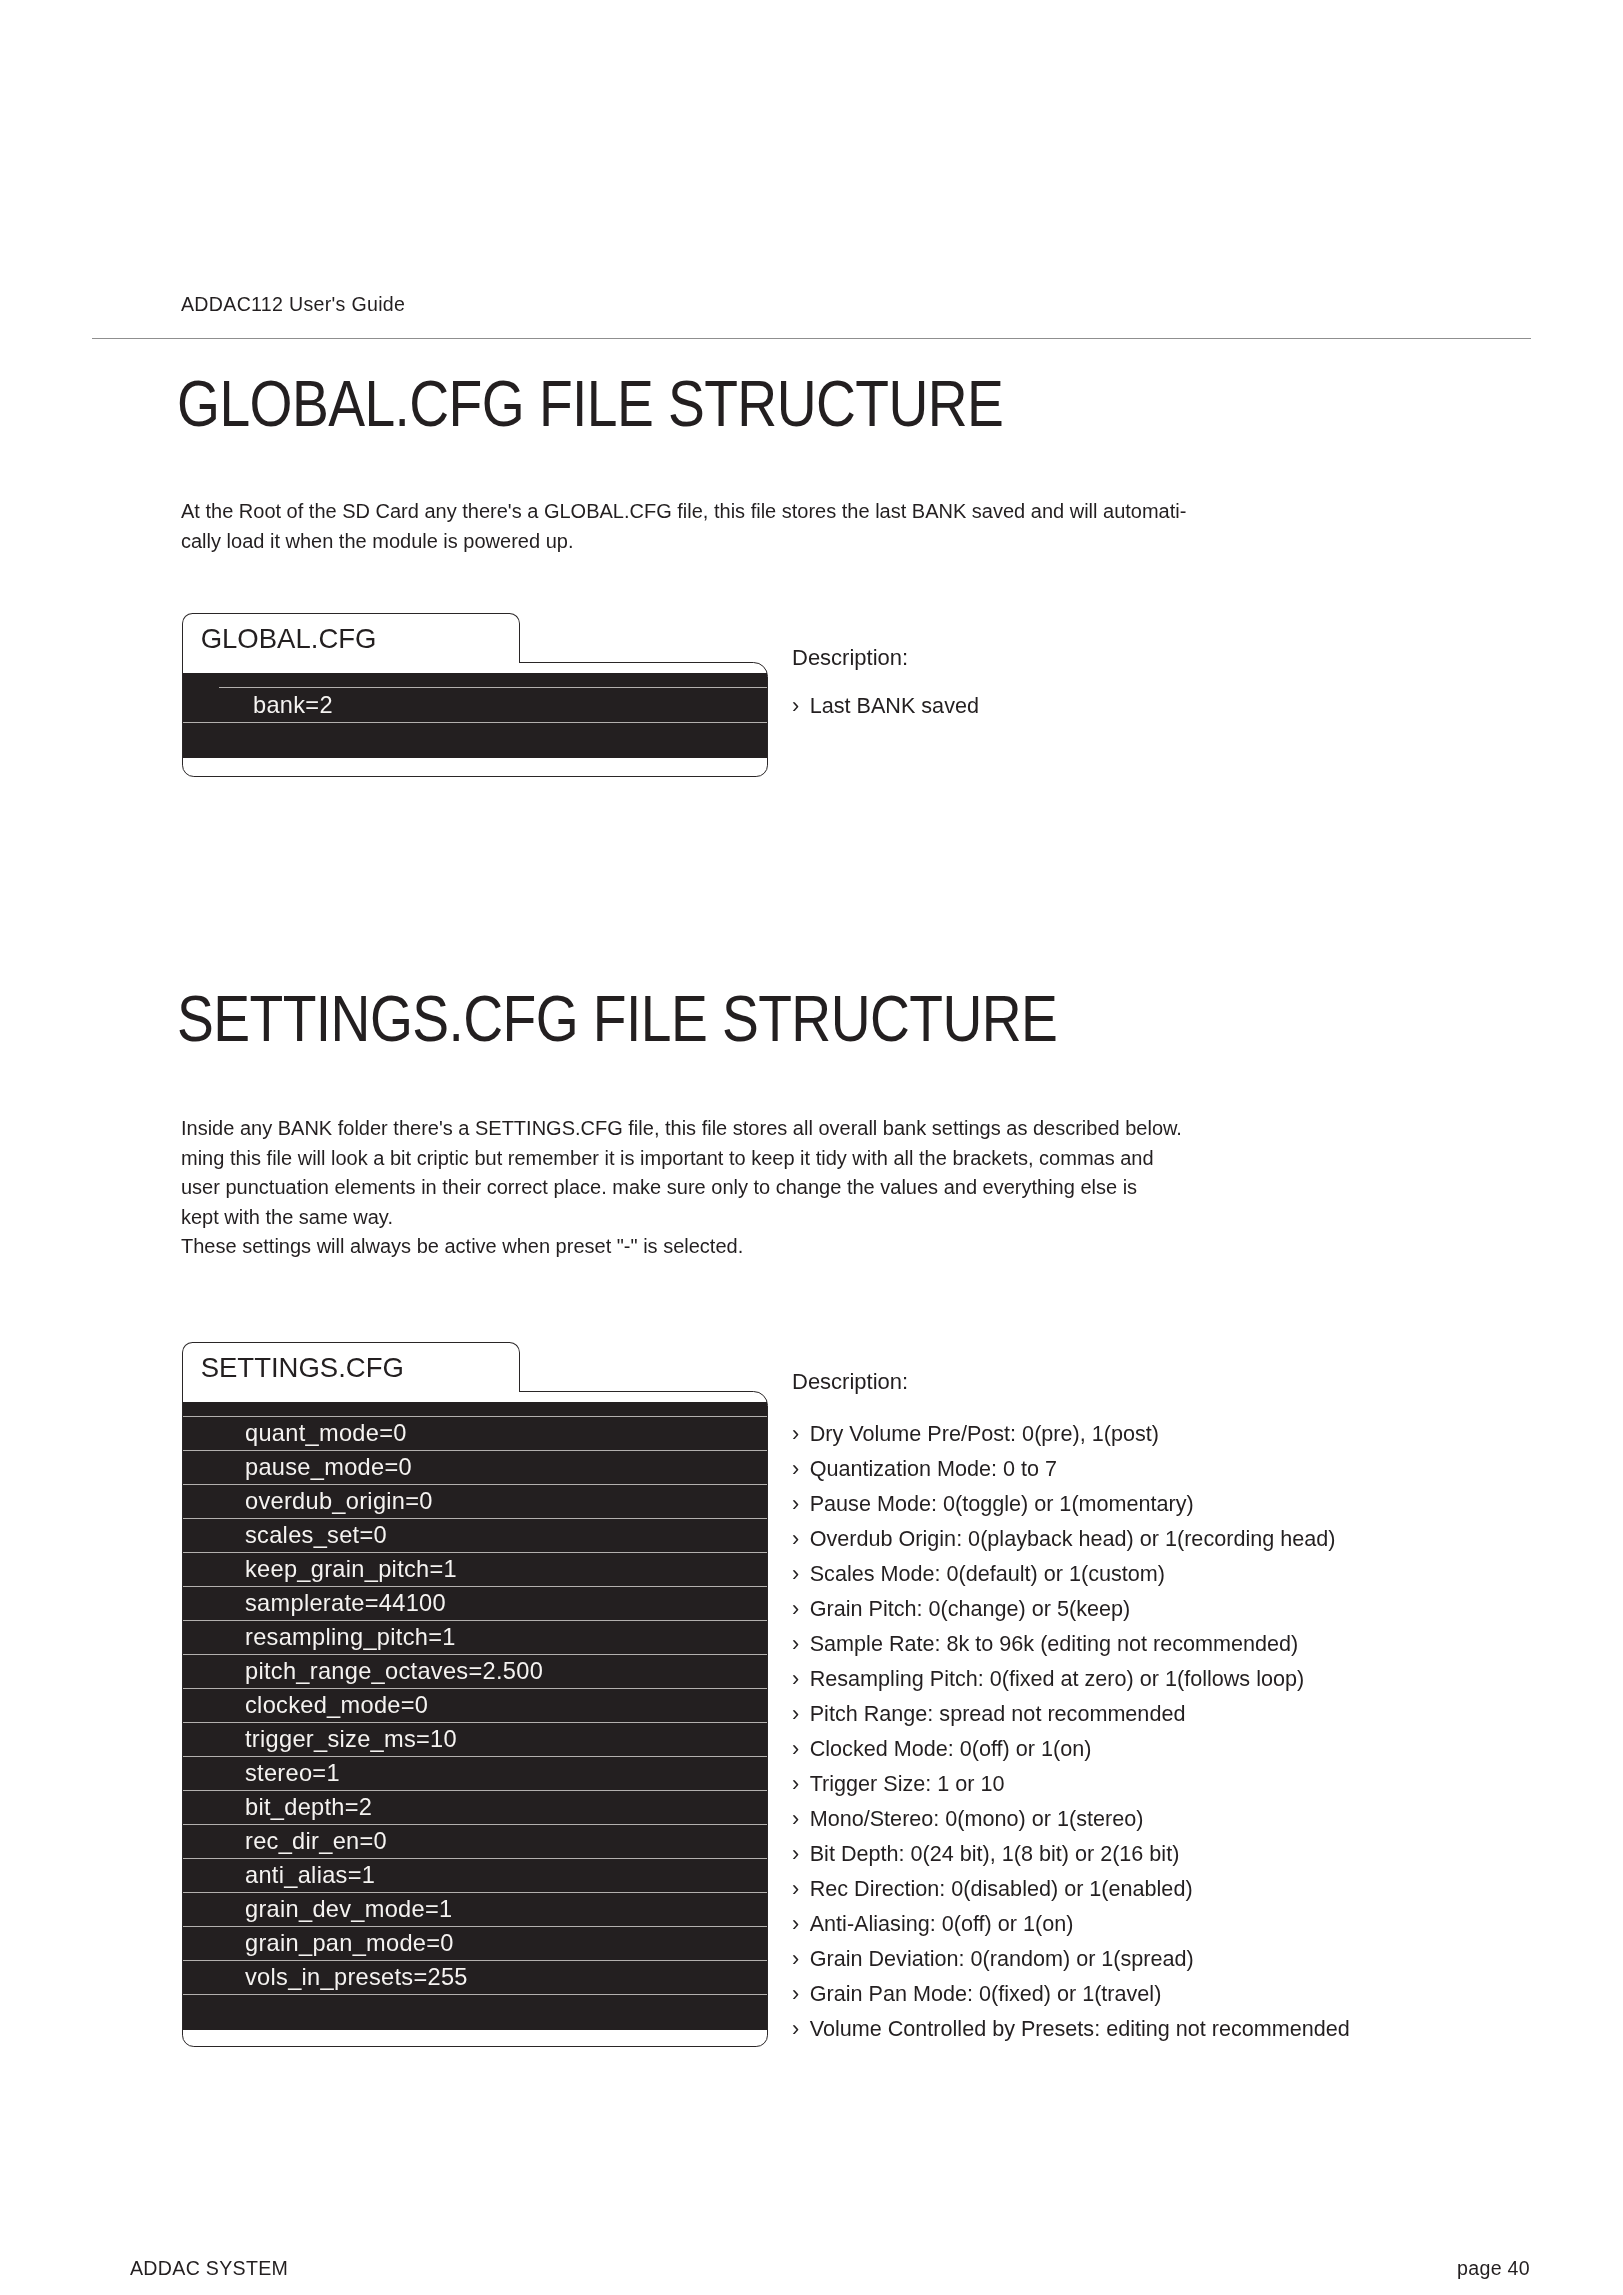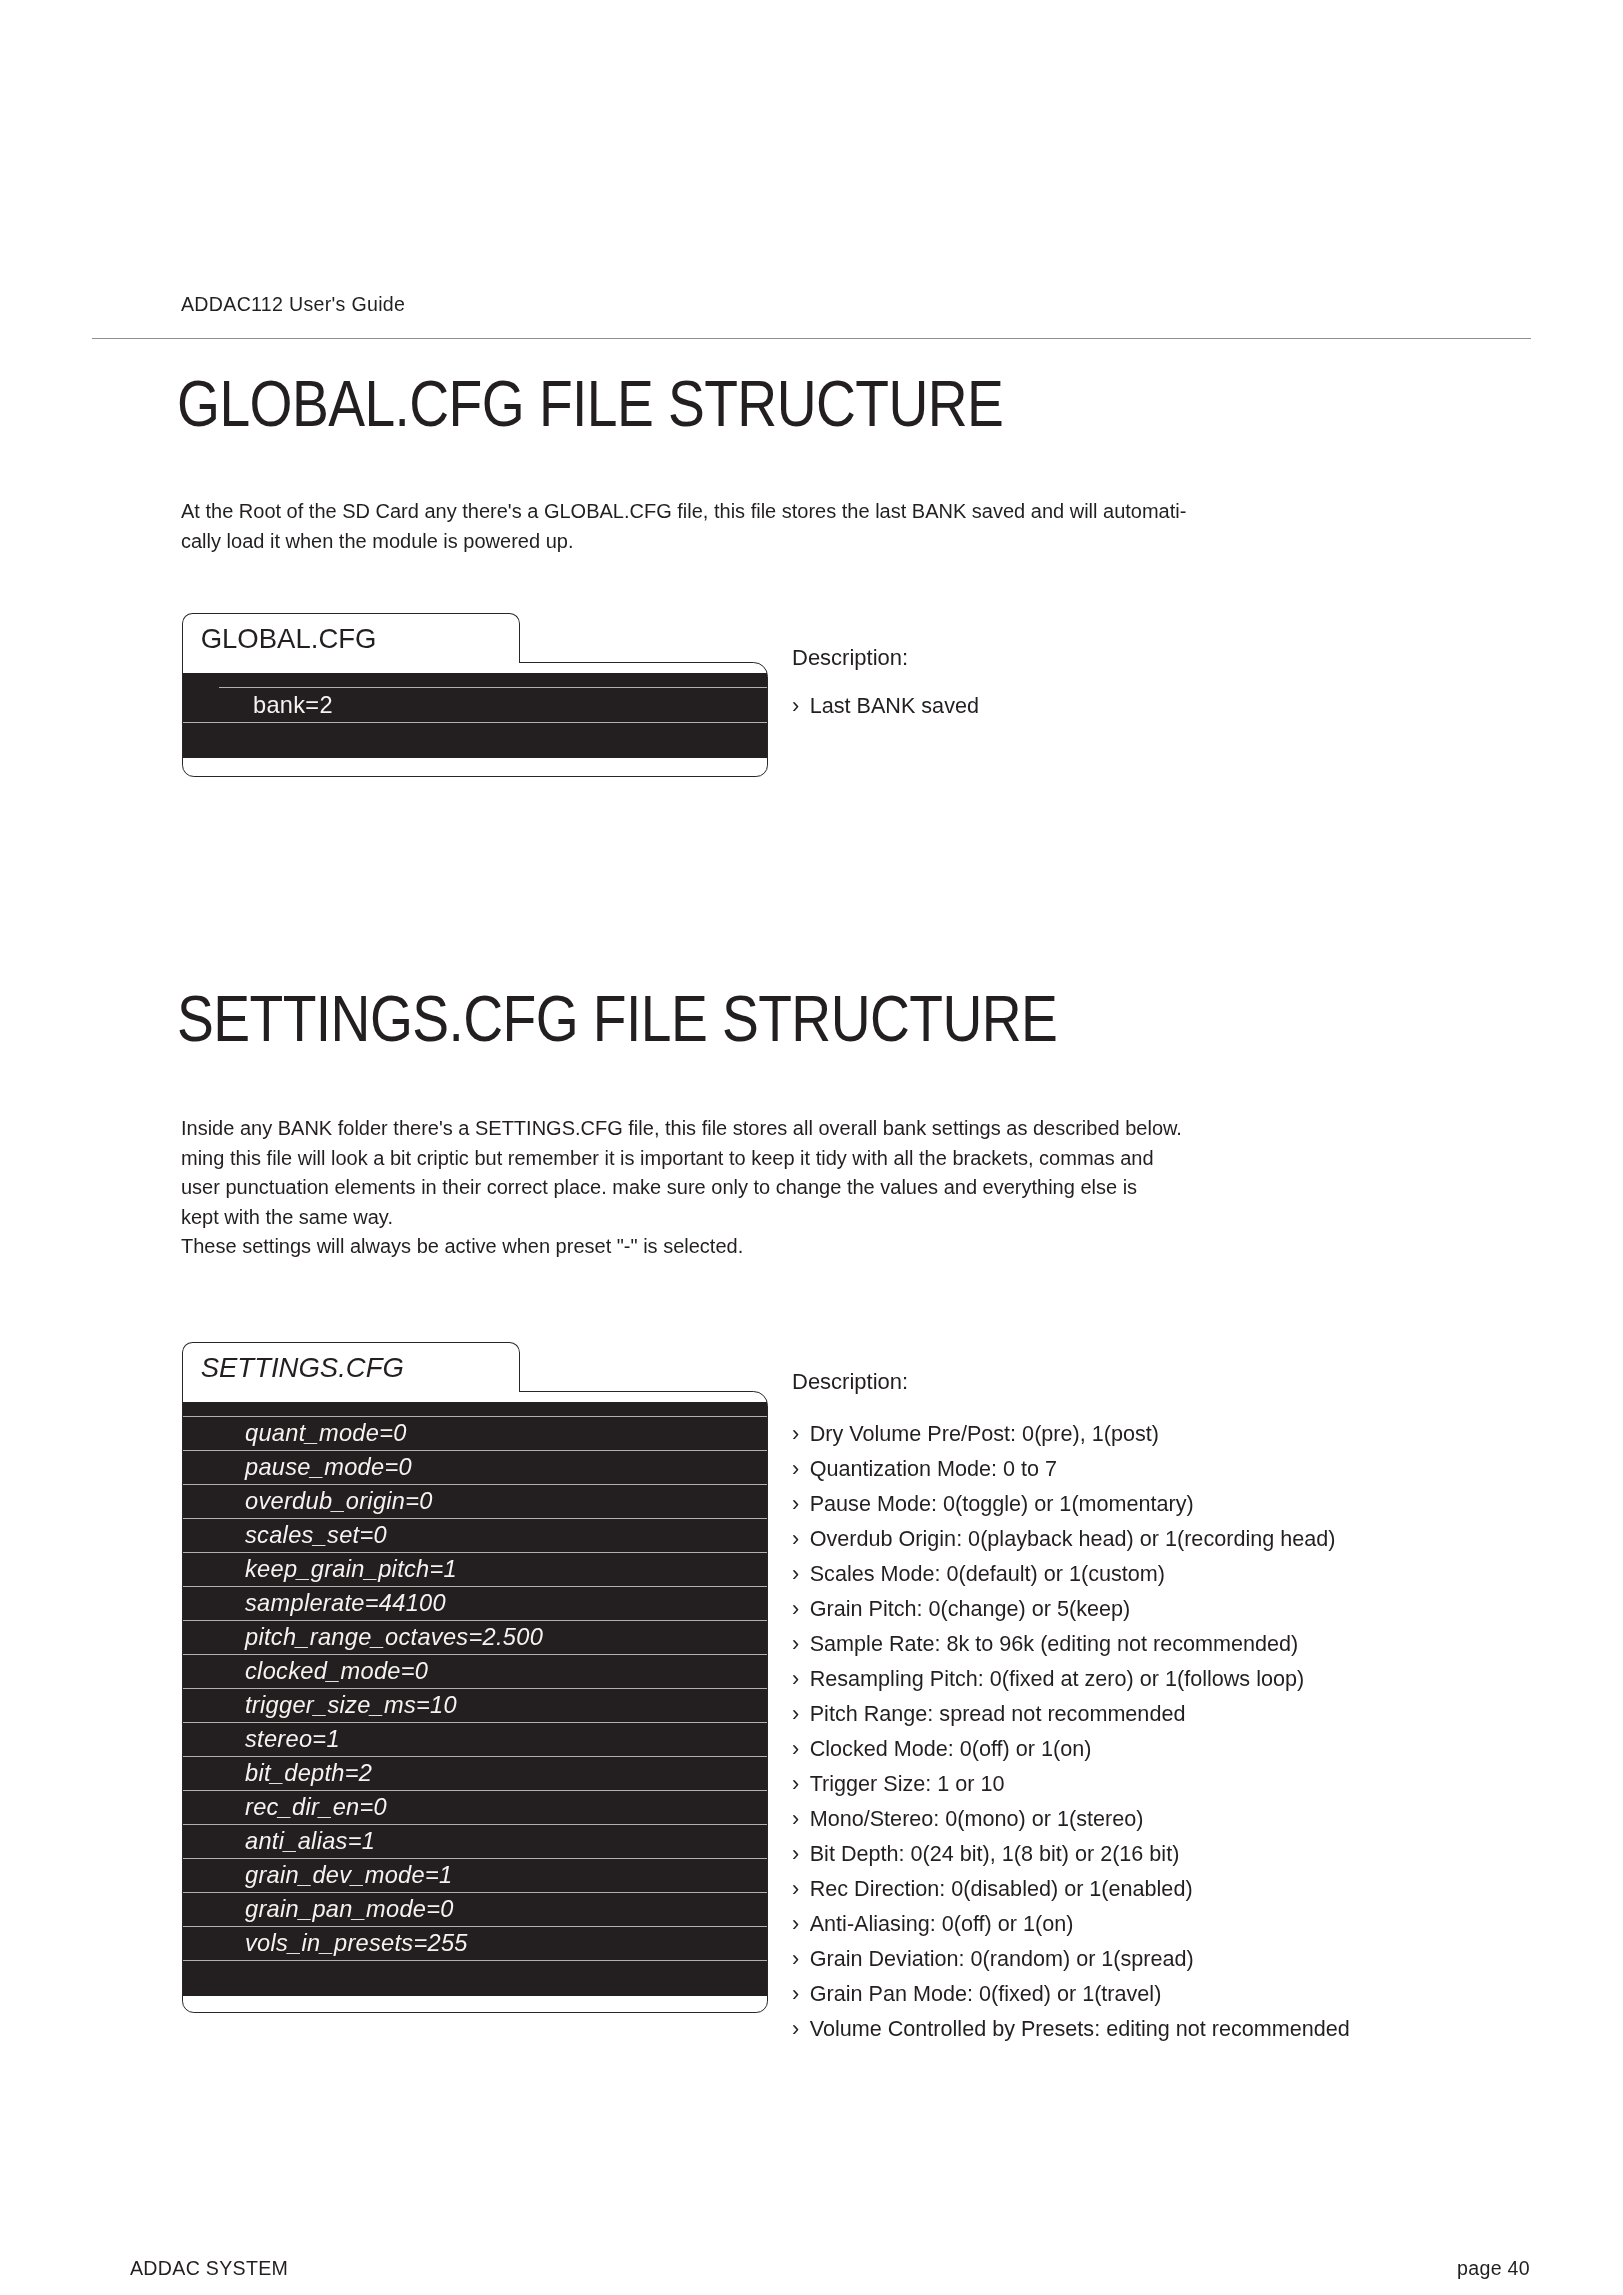--- a/index.html
+++ b/index.html
@@ -91,21 +91,21 @@
 <div class="abs h1" style="left:177px;top:985px;">SETTINGS.CFG FILE STRUCTURE</div>
 
 <div class="abs para" style="left:181px;top:1114px;">
   <div class="pline">Inside any BANK folder there's a SETTINGS.CFG file, this file stores all overall bank settings as described below.</div>
     <div class="pline">ming this file will look a bit criptic but remember it is important to keep it tidy with all the brackets, commas and</div>
     <div class="pline">user punctuation elements in their correct place. make sure only to change the values and everything else is</div>
     <div class="pline">kept with the same way.</div>
     <div class="pline">These settings will always be active when preset "-" is selected.</div>
 </div>
 
-<div class="abs" style="left:182px;top:1342px;width:665px;height:759px;font-style:italic;">
+<div class="abs" style="left:182px;top:1342px;width:665px;height:759px;">
   <div class="folder-tab">
     <span class="tab-label">SETTINGS.CFG</span>
   </div>
   <div class="folder-body s-body-pad">
     <div class="band s-band">
         <div class="cfg-row s-row">
         <span>quant_mode=0</span>
       </div>
         <div class="cfg-row s-row">
         <span>pause_mode=0</span>
@@ -114,20 +114,23 @@
         <span>overdub_origin=0</span>
       </div>
         <div class="cfg-row s-row">
         <span>scales_set=0</span>
       </div>
         <div class="cfg-row s-row">
         <span>keep_grain_pitch=1</span>
       </div>
         <div class="cfg-row s-row">
         <span>samplerate=44100</span>
+      </div>
+        <div class="cfg-row s-row">
+        <span>resampling_pitch=1</span>
       </div>
         <div class="cfg-row s-row">
         <span>pitch_range_octaves=2.500</span>
       </div>
         <div class="cfg-row s-row">
         <span>clocked_mode=0</span>
       </div>
         <div class="cfg-row s-row">
         <span>trigger_size_ms=10</span>
       </div>

